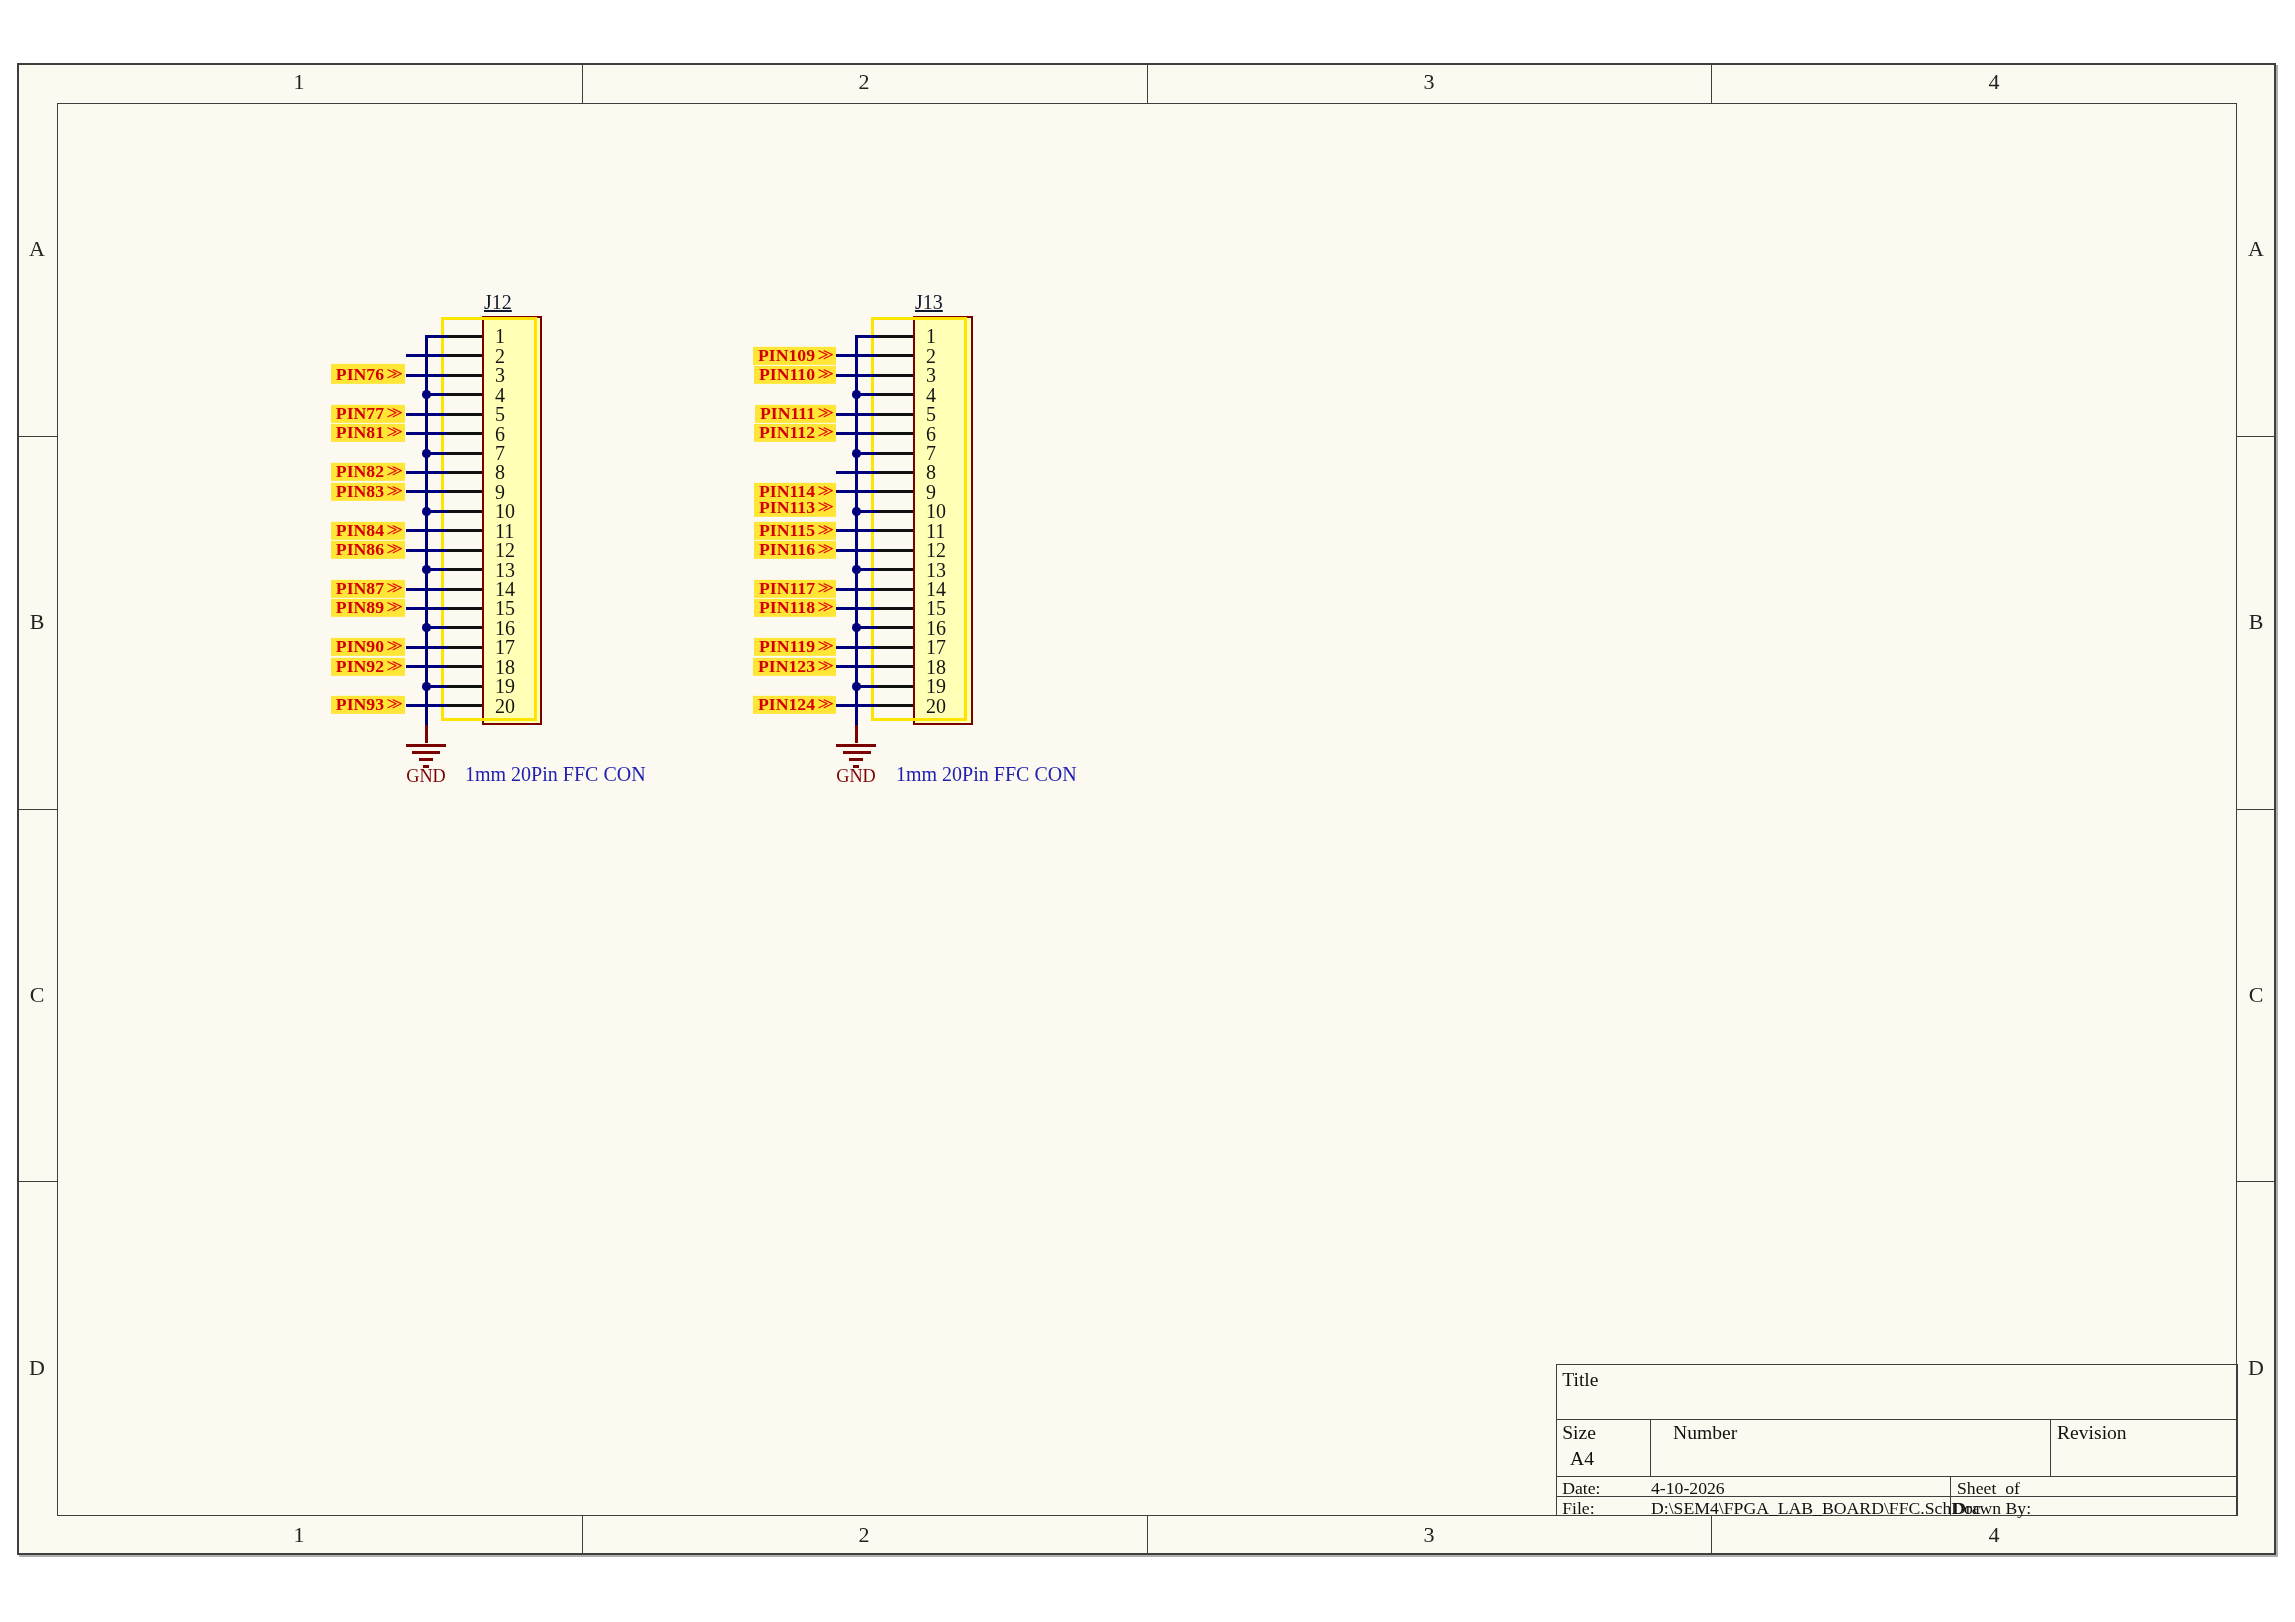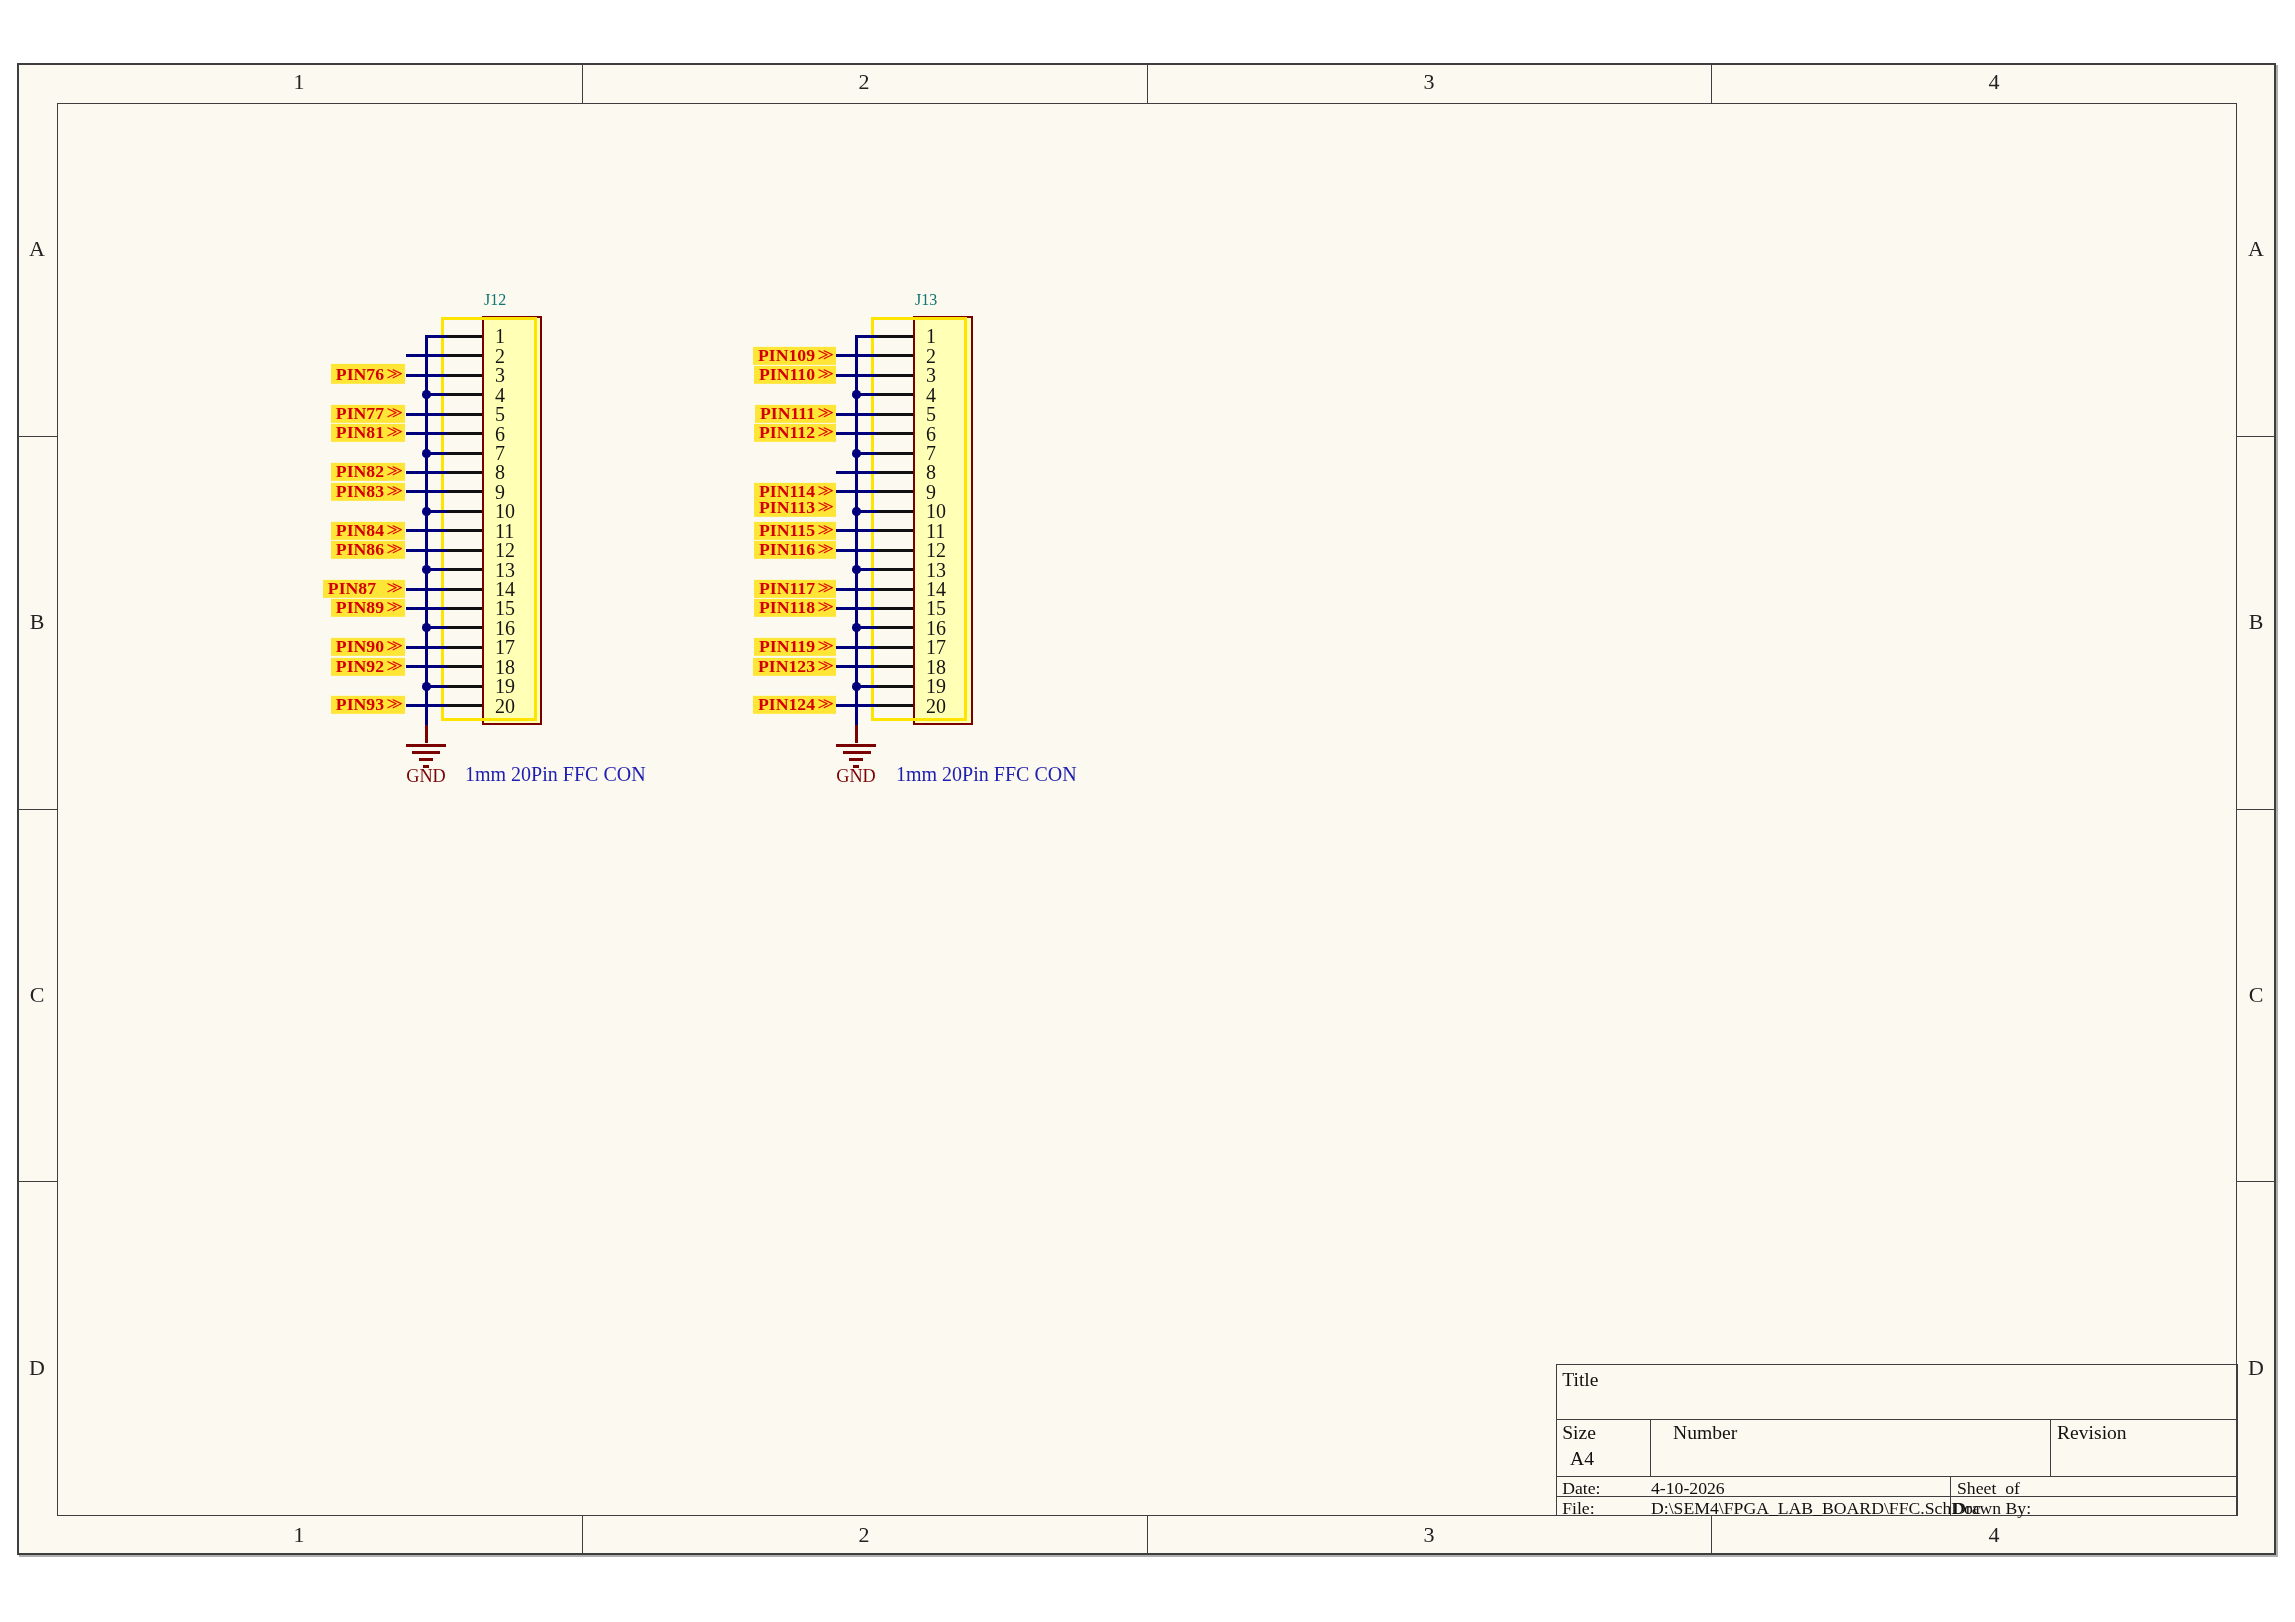--- a/index.html
+++ b/index.html
@@ -21,21 +21,21 @@
   .tb-v{position:absolute;width:1.3px;background:#3e3e3e;}
   .tb-text{position:absolute;font-size:19.6px;color:#111;line-height:1;white-space:pre;}
   .tb-text.small{font-size:17.7px;}
   
   .wire{position:absolute;background:#00007d;}
   .pinline{position:absolute;background:#101010;}
   .dot{position:absolute;width:8.5px;height:8.5px;border-radius:50%;background:#00007d;}
   .body-box{position:absolute;background:#ffffb5;border:2px solid #7a0000;box-sizing:border-box;}
   .hl-box{position:absolute;border:3.3px solid #ffe400;box-sizing:border-box;}
   .pin-num{position:absolute;font-size:20px;color:#151515;line-height:1;}
-  .desig{position:absolute;font-size:16px;color:#0f766e;line-height:1;}
+  .desig{position:absolute;font-size:20px;color:#0f172a;line-height:1;text-decoration:underline;}
   .note{position:absolute;font-size:20px;color:#2020b0;line-height:1;white-space:nowrap;margin-top:21px;}
   .gnd-bar{position:absolute;height:3.3px;background:#7a0202;}
   .gnd-text{position:absolute;font-size:18.3px;color:#7a0202;transform:translateX(-50%);line-height:1;}
   .port{position:absolute;height:18.3px;display:flex;align-items:center;background:#ffe636;
         transform:translateY(-50%);white-space:nowrap;}
   .port .plabel{font-size:17.7px;font-weight:700;color:#d40000;padding:0 0 0 5.2px;line-height:1;}
   .port .chev{font-size:19.6px;font-weight:700;color:#e00000;letter-spacing:-5.9px;
         padding:0 7.9px 0 2.6px;line-height:1;margin-top:-2.6px;}
 </style>
 </head>
@@ -167,21 +167,21 @@
       <div class="port" style="right: 1890px; top: 531px;">
         <div class="plabel">PIN84</div>
         <div class="chev">&gt;&gt;</div>
       </div>
       <div class="wire" style="left: 406px; top: 549px; width: 41px; height: 2.6px;"></div>
       <div class="port" style="right: 1890px; top: 550px;">
         <div class="plabel">PIN86</div>
         <div class="chev">&gt;&gt;</div>
       </div>
       <div class="wire" style="left: 406px; top: 588px; width: 41px; height: 2.6px;"></div>
-      <div class="port" style="right: 1890px; top: 589px; gap: 8px;">
+      <div class="port" style="right: 1890px; top: 589px;">
         <div class="plabel">PIN87</div>
         <div class="chev">&gt;&gt;</div>
       </div>
       <div class="wire" style="left: 406px; top: 607px; width: 41px; height: 2.6px;"></div>
       <div class="port" style="right: 1890px; top: 608px;">
         <div class="plabel">PIN89</div>
         <div class="chev">&gt;&gt;</div>
       </div>
       <div class="wire" style="left: 406px; top: 646px; width: 41px; height: 2.6px;"></div>
       <div class="port" style="right: 1890px; top: 647px;">

